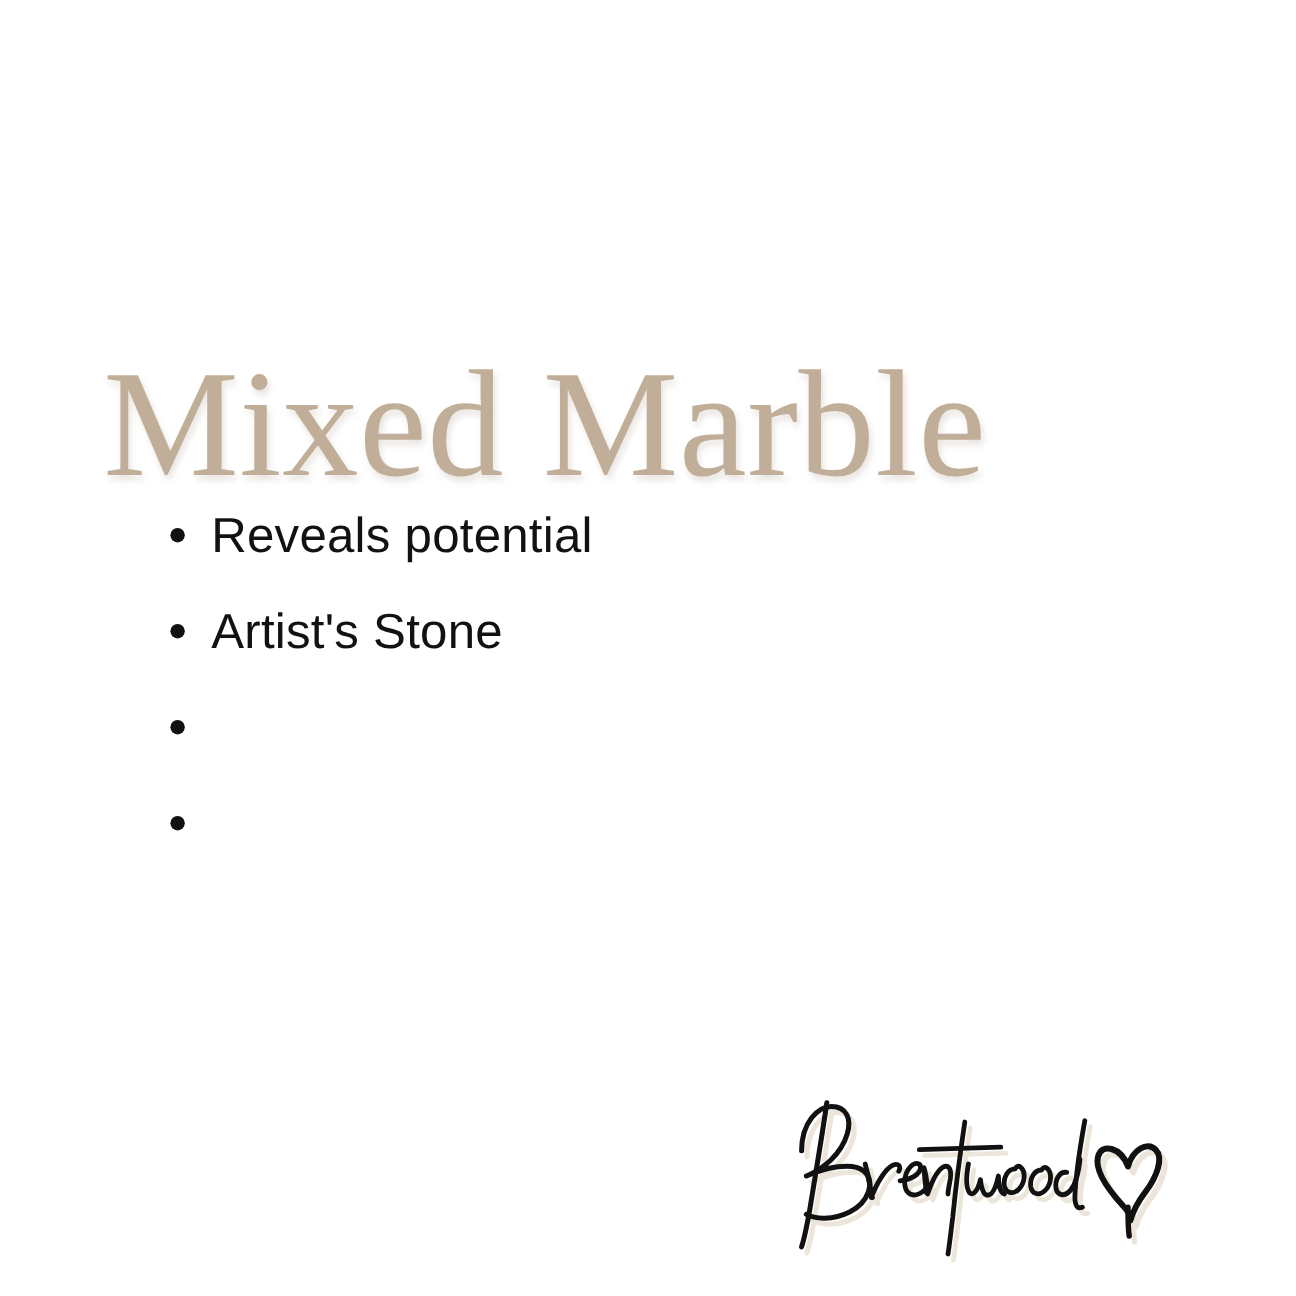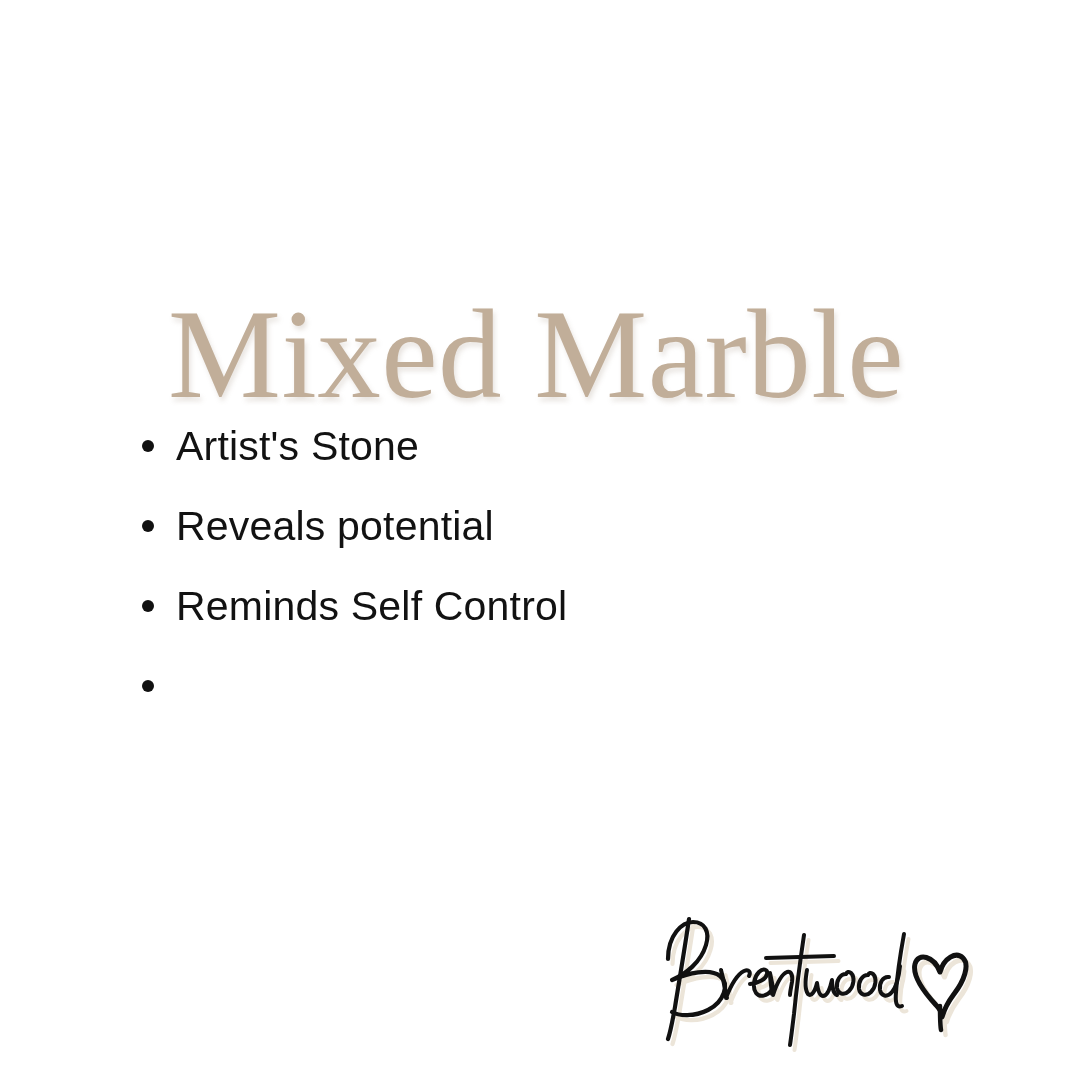--- a/index.html
+++ b/index.html
@@ -13,21 +13,20 @@
     font-family: "Liberation Sans", sans-serif;
     overflow: hidden;
   }
 
   #card {
     position: relative;
     width: 1080px;
     height: 1080px;
     background: #ffffff;
     box-sizing: border-box;
-    text-align: center;
   }
 
   
   #title {
     position: absolute;
     left: 86px;
     top: 206px;
     width: 900px;
     font-family: "Liberation Serif", "DejaVu Serif", serif;
     font-size: 127px;
@@ -115,31 +114,30 @@
 <body>
 
 <div id="card">
 
   <h1 id="title">Mixed Marble</h1>
 
   <ul id="bullet-list">
 
     <li class="bullet-row">
       <span class="bullet-dot"></span>
+      <span class="bullet-text">Reveals potential</span>
+    </li>
+
+    <li class="bullet-row">
+      <span class="bullet-dot"></span>
       <span class="bullet-text">Artist's Stone</span>
     </li>
 
     <li class="bullet-row">
       <span class="bullet-dot"></span>
-      <span class="bullet-text">Reveals potential</span>
-    </li>
-
-    <li class="bullet-row">
-      <span class="bullet-dot"></span>
-      <span class="bullet-text">Reminds Self Control</span>
     </li>
 
     <li class="bullet-row">
       <span class="bullet-dot"></span>
     </li>
 
   </ul>
 
   <div id="brand-logo">
     <span class="sr-only">Brentwood</span>

